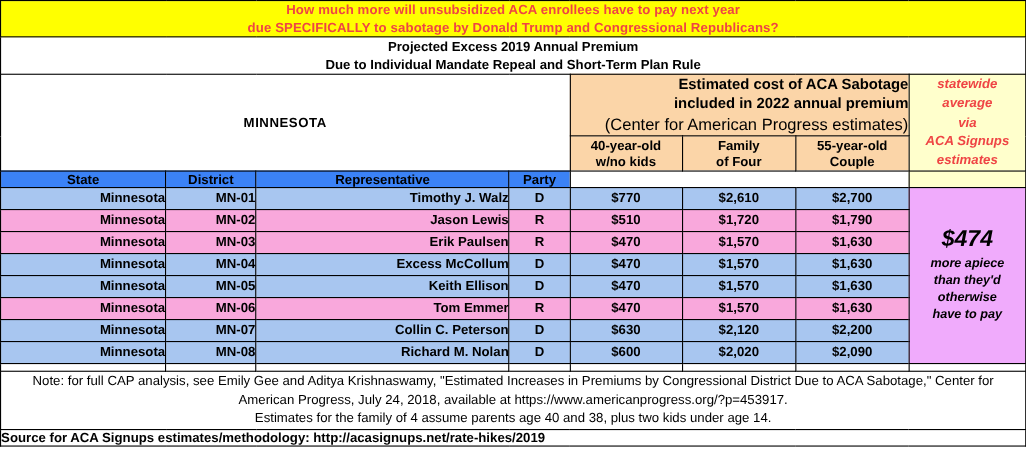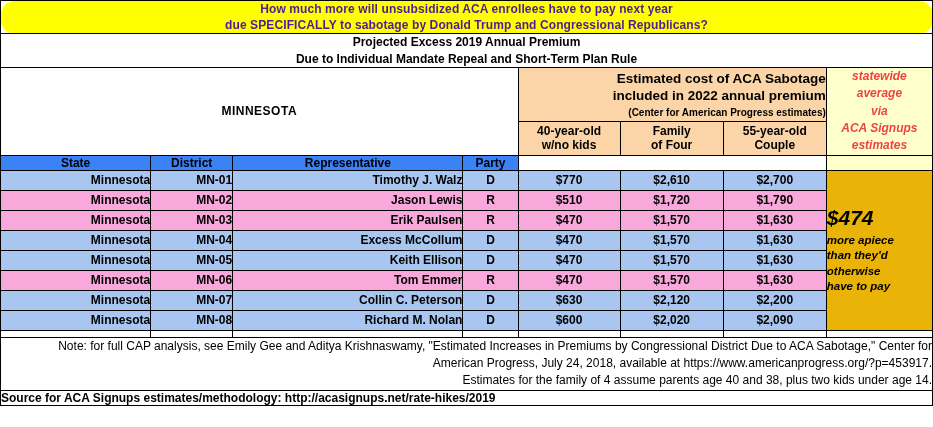--- a/index.html
+++ b/index.html
@@ -28,25 +28,24 @@
     border: 1px solid #000000;
     padding: 0;
     vertical-align: middle;
     font-size: 12px;
   }
   .banner {
     background: #ffff00;
     text-align: center;
     font-weight: bold;
     font-size: 14.5px;
-    color: #4c1d95;
+    color: #ef4444;
     line-height: 1.35;
     padding: 6px 4px 7px 4px;
     letter-spacing: 0.1px;
-    border-radius: 14px;
   }
   .subtitle {
     text-align: center;
     font-weight: bold;
     font-size: 13px;
     color: #000000;
     line-height: 1.35;
     padding: 6px 4px 7px 4px;
     background: #ffffff;
   }
@@ -62,22 +61,22 @@
     text-align: right;
     padding: 4px 4px 5px 4px;
   }
   .sabotage-head .line1 {
     font-weight: bold;
     font-size: 13.5px;
     line-height: 1.25;
     color: #000000;
   }
   .sabotage-head .line2 {
-    font-size: 10px;
-    font-weight: bold;
+    font-size: 15px;
+    font-weight: normal;
     color: #000000;
     padding-top: 2px;
   }
   .avg-head {
     background: #ffffcc;
     text-align: center;
     font-style: italic;
     font-weight: bold;
     font-size: 11.5px;
     line-height: 1.45;
@@ -125,21 +124,22 @@
     text-align: center;
     font-weight: bold;
     font-size: 12.5px;
   }
   .cell-money {
     text-align: center;
     font-weight: bold;
     font-size: 12.5px;
   }
   .avg-box {
-    background: #eab308;
+    background: #f0abfc;
+    text-align: center;
     vertical-align: middle;
     padding: 4px 6px;
   }
   .avg-box .amount {
     font-weight: bold;
     font-style: italic;
     font-size: 21px;
     color: #000000;
     display: block;
     padding-bottom: 3px;
@@ -148,21 +148,21 @@
     font-style: italic;
     font-weight: bold;
     font-size: 11.5px;
     line-height: 1.35;
     display: block;
   }
   .note {
     font-size: 11.5px;
     line-height: 1.45;
     padding: 6px 8px 6px 8px;
-    text-align: right;
+    text-align: center;
     background: #ffffff;
     margin-left: 44px;
   }
   .note p {
     margin: 0;
   }
   .source {
     font-size: 11.5px;
     font-weight: bold;
     padding: 5px 8px 5px 8px;

